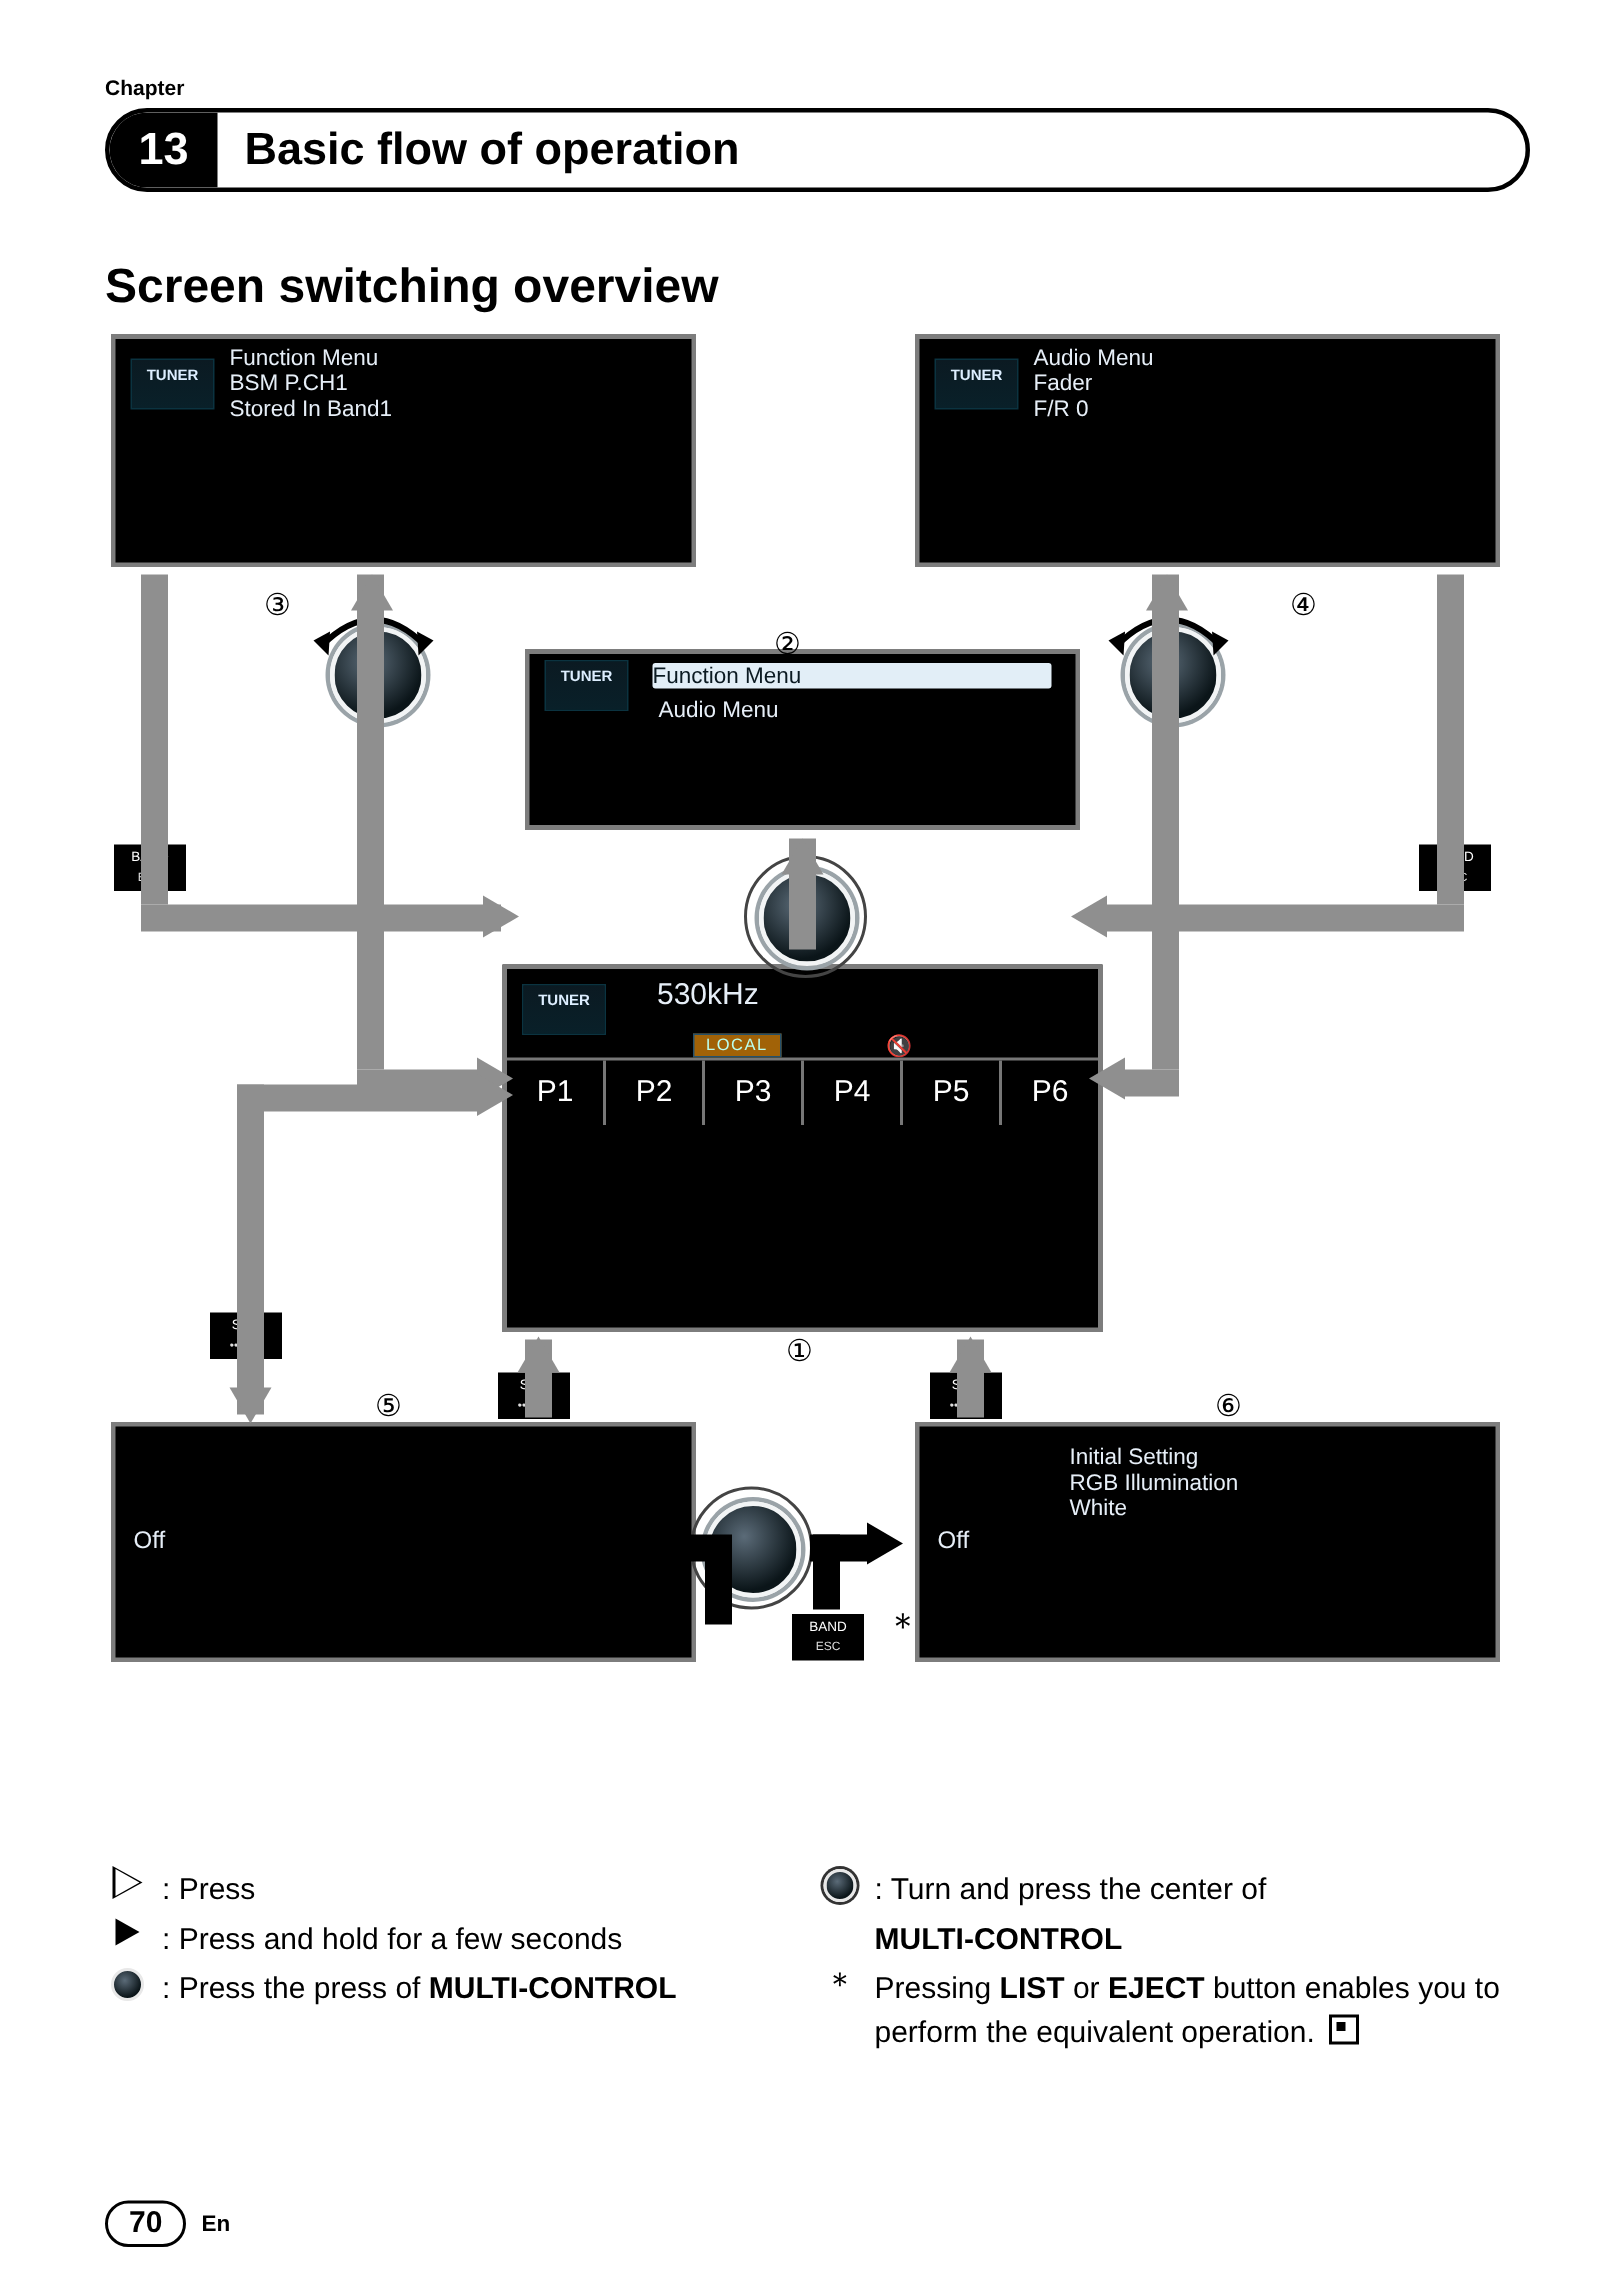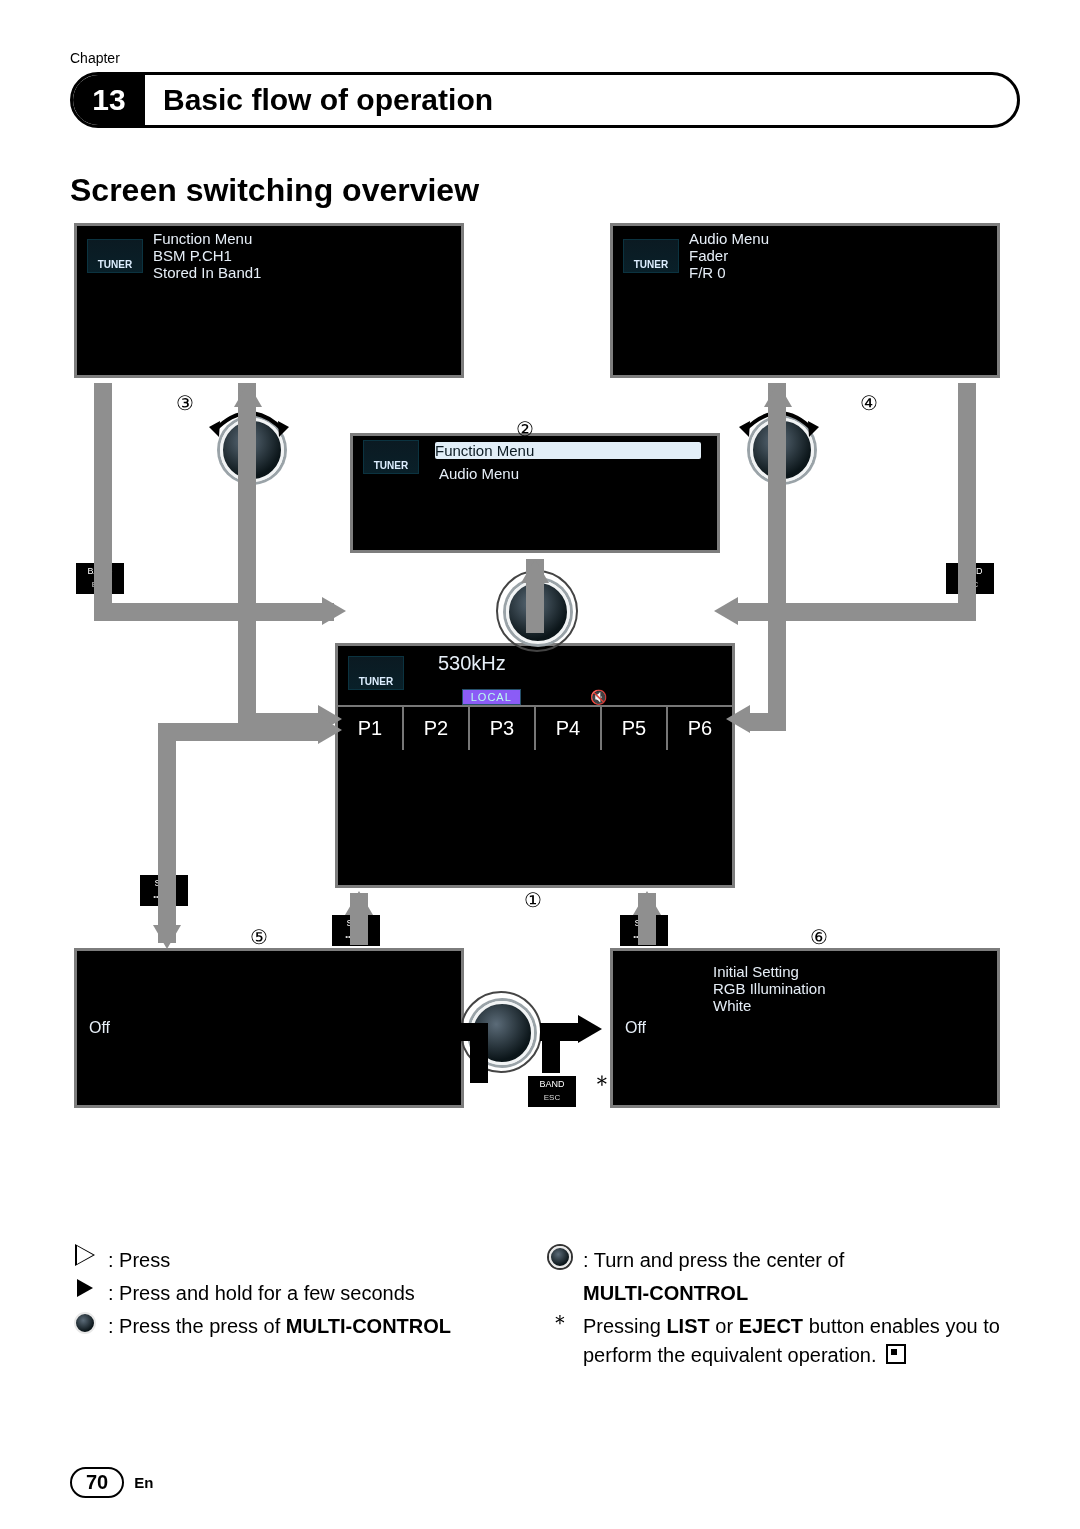--- a/index.html
+++ b/index.html
@@ -12,21 +12,21 @@
     overflow: hidden;
   }
   .page {
     padding: 50px 60px 40px 70px;
     position: relative;
     box-sizing: border-box;
     height: 100%;
   }
   .chapter-label {
     font-size: 14px;
-    font-weight: normal;
+    font-weight: bold;
   }
   .title-bar {
     display: flex;
     align-items: center;
     margin-top: 6px;
     border: 3px solid #000;
     border-radius: 36px;
     height: 50px;
     overflow: hidden;
   }
@@ -75,21 +75,21 @@
     width: 56px;
     height: 34px;
     background: linear-gradient(#0b1a22,#092029);
     border: 1px solid #0b3340;
     color: #def;
     font-size: 10px;
     font-weight: bold;
     display: flex;
     align-items: flex-end;
     justify-content: center;
-    padding-bottom: 2px;
+    padding-bottom: 16px;
     margin-right: 10px;
     box-sizing: border-box;
   }
   .screen .highlight {
     background: #e2eef7;
     color: #0b1a22;
     margin: 2px 6px;
     border-radius: 2px;
   }
   .screen.s-top-left  { left: 4px;   top: 0;   width: 390px; height: 155px; }
@@ -110,21 +110,21 @@
   .s-main .tag-row {
     display:flex;
     justify-content:center;
     gap:70px;
     margin-top:4px;
   }
   .local-tag {
     font-size: 11px;
     letter-spacing: 1px;
     border: 1px solid #25506a;
-    background: #8b5cf6;
+    background: #a16207;
     padding: 1px 8px;
     color:#bfe;
   }
   .mute-icon { color:#cfe; font-size:14px; }
   .preset-row {
     display: flex;
     border-top: 2px solid #777;
   }
   .preset-row div {
     flex: 1;

